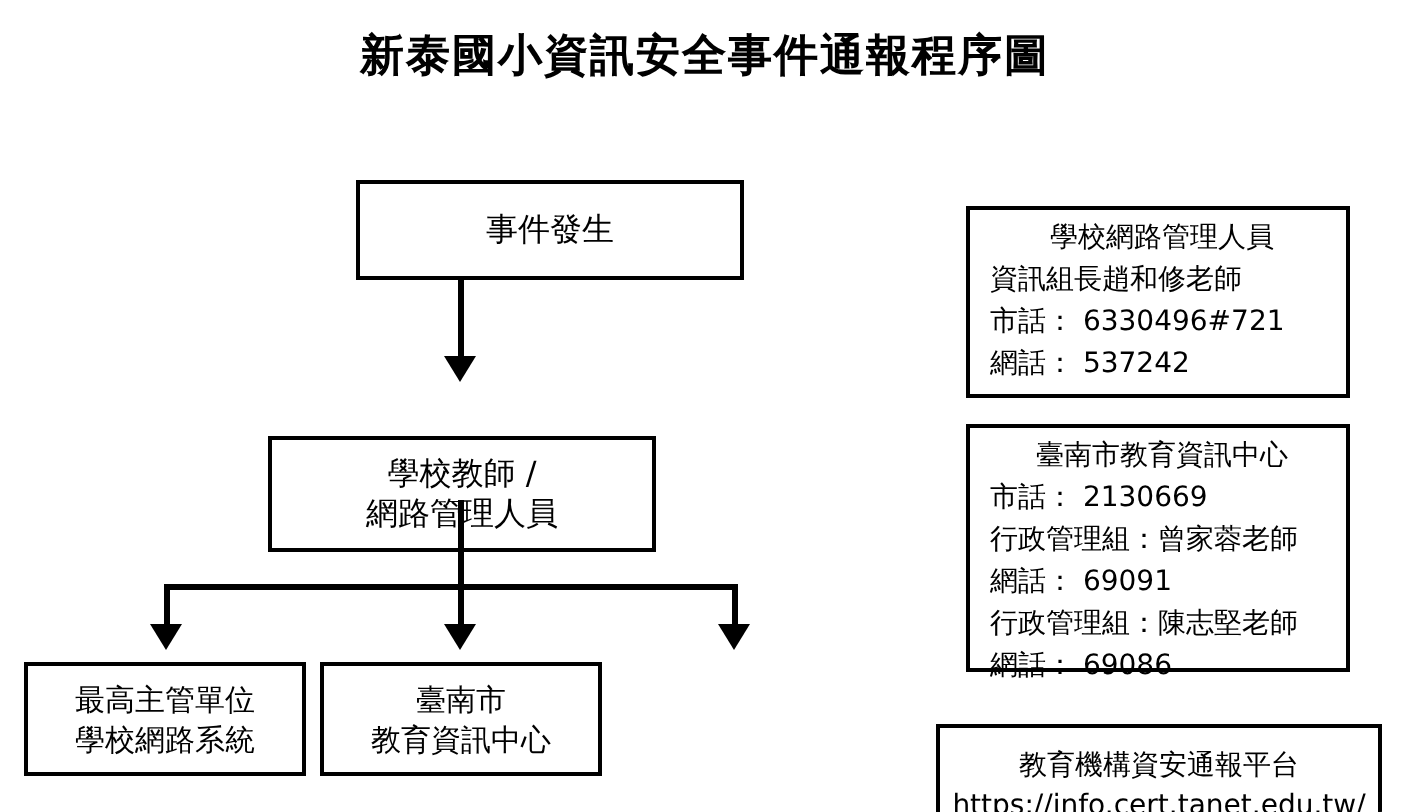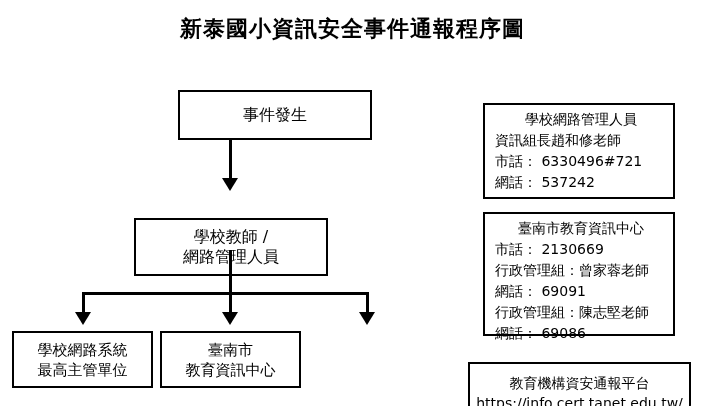--- a/index.html
+++ b/index.html
@@ -115,22 +115,22 @@
   <div class="box" id="box-incident">
     <span class="line">事件發生</span>
   </div>
 
   <div class="box" id="box-teacher">
     <span class="line">學校教師 /</span>
     <span class="line">網路管理人員</span>
   </div>
 
   <div class="box" id="box-school-net">
+    <span class="line">最高主管單位</span>
     <span class="line">學校網路系統</span>
-    <span class="line">最高主管單位</span>
   </div>
 
   <div class="box" id="box-tainan-center">
     <span class="line">臺南市</span>
     <span class="line">教育資訊中心</span>
   </div>
 
 
   <div class="vline" id="conn1-v"></div>
   <div class="arrow" id="conn1-arrow"></div>

